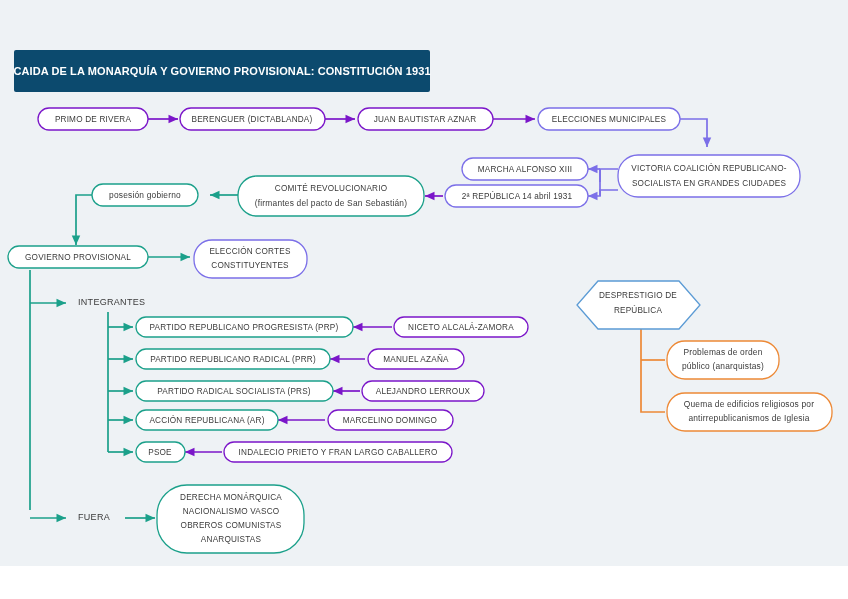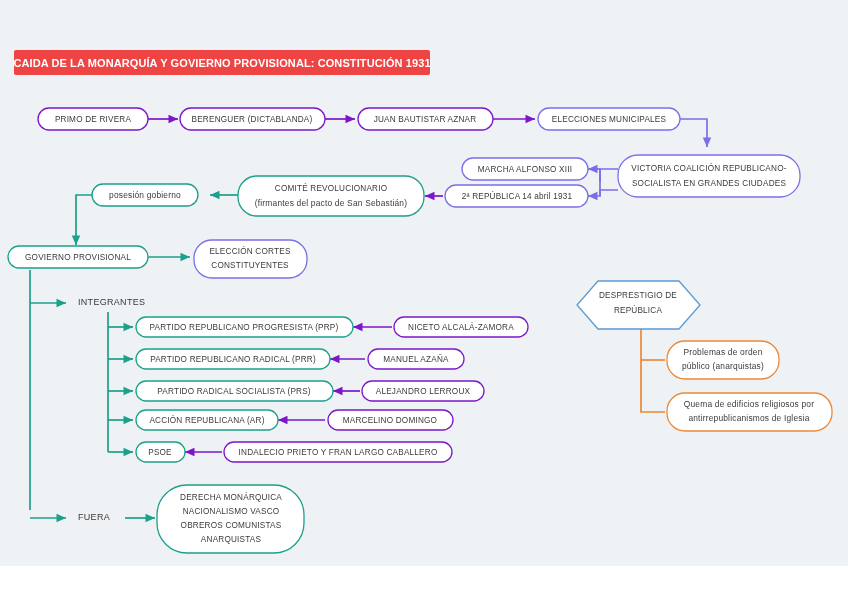--- a/index.html
+++ b/index.html
@@ -25,22 +25,22 @@
     top: 0;
     width: 848px;
     height: 566px;
     background: #eef2f5;
   }
   #title-bar {
     position: absolute;
     left: 14px;
     top: 50px;
     width: 416px;
-    height: 25px;
-    background: #ef4444;
+    height: 42px;
+    background: #0c4a6e;
     border-radius: 2px;
     display: flex;
     align-items: center;
     justify-content: center;
   }
   #title-bar .title-text {
     color: #ffffff;
     font-size: 11px;
     font-weight: bold;
     letter-spacing: 0.1px;

